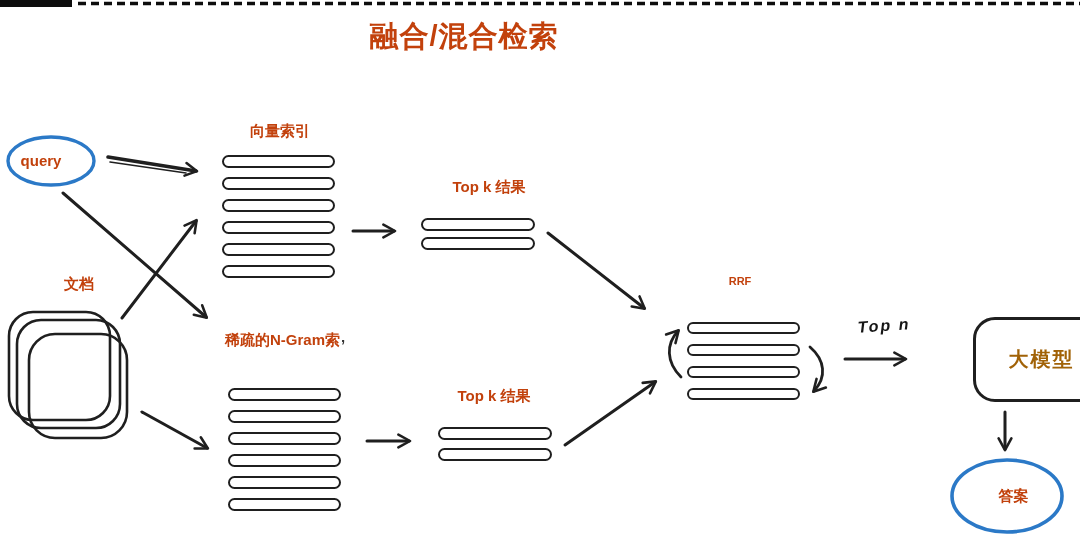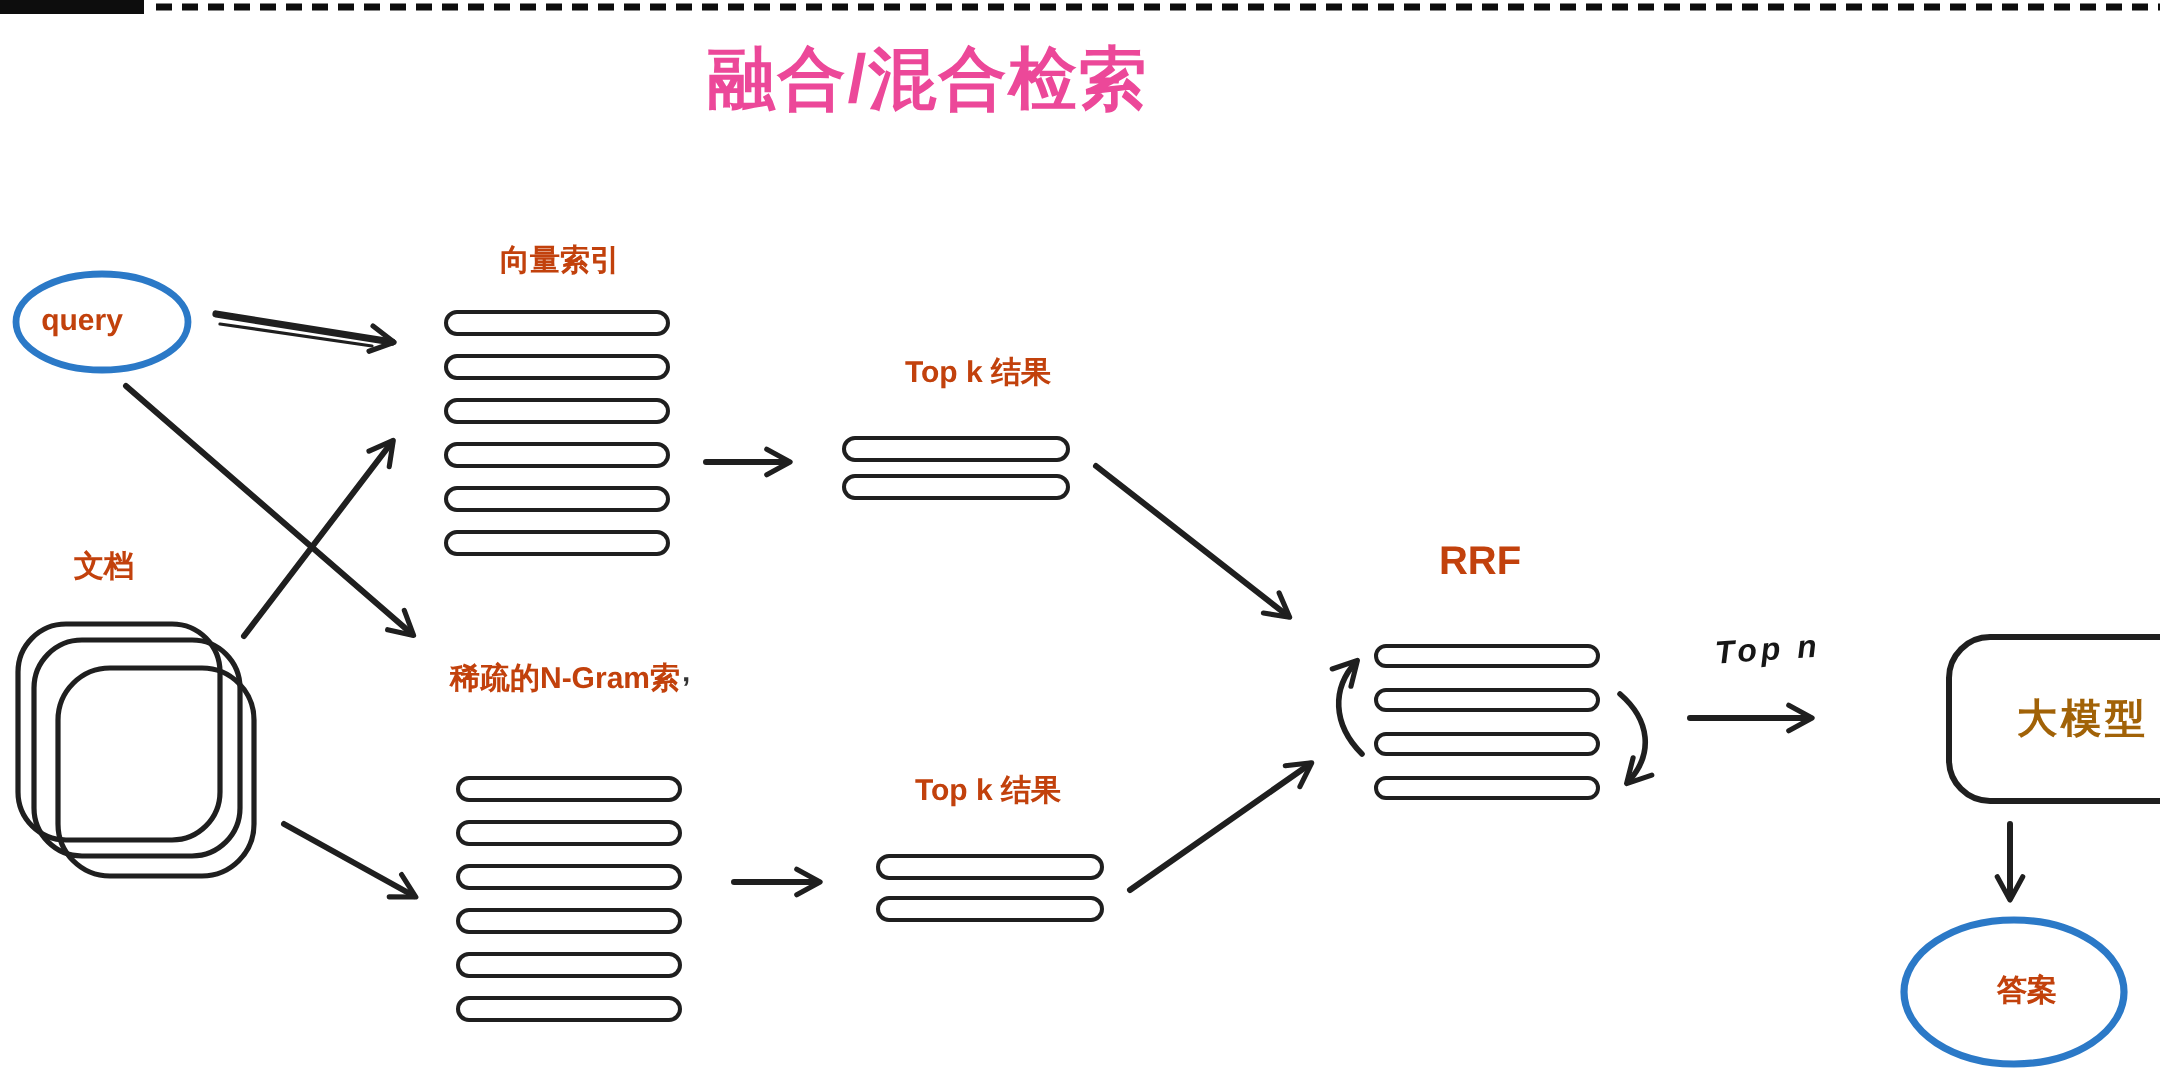--- a/index.html
+++ b/index.html
@@ -3,21 +3,21 @@
 <meta charset="utf-8">
 <style>
   html,body{margin:0;padding:0;background:#ffffff;}
   .canvas{
     position:relative;width:1080px;height:543px;background:#ffffff;
     font-family:"Liberation Sans","DejaVu Sans",sans-serif;color:#151515;overflow:hidden;
   }
   .layer{position:absolute;left:0;top:0;width:1080px;height:543px;}
   .title{
     position:absolute;left:0;top:17px;width:928px;text-align:center;
-    font-size:34px;font-weight:700;letter-spacing:1px;color:#ec4899;
+    font-size:29px;font-weight:700;letter-spacing:1px;color:#c2410c;
   }
   .lbl{position:absolute;text-align:center;font-size:15px;font-weight:700;color:#c2410c;line-height:17px;}
   .lbl.reg{font-weight:600;}
   .stack{position:absolute;display:flex;flex-direction:column;}
   .bar{
     box-sizing:border-box;width:100%;height:13px;background:#fff;
     border:2.5px solid #1f1f1f;border-radius:7px;
   }
   .gap9{gap:9px;} .gap6{gap:6px;} .gap8{gap:8px;} .gap10{gap:10px;}
   .rrf-stack .bar{height:12px;}
@@ -72,34 +72,34 @@
       <line x1="1005" y1="412" x2="1005" y2="449" marker-end="url(#ah)"></line>
       <path d="M 681 377 C 666 362 666 344 678 331" marker-end="url(#ah)" stroke-width="2.8"></path>
       <path d="M 810 347 C 825 360 827 377 814 391" marker-end="url(#ah)" stroke-width="2.8"></path>
     </g>
   </svg>
 
   <div class="title">融合/混合检索</div>
 
   <div class="lbl reg" style="left:8px;top:152px;width:66px;">query</div>
 
-  <div class="lbl" style="left:17px;top:275px;width:70px;">文档</div>
+  <div class="lbl" style="left:44px;top:275px;width:70px;">文档</div>
 
   <div class="lbl" style="left:210px;top:122px;width:140px;">向量索引</div>
 
   <div class="lbl" style="left:205px;top:331px;width:155px;">
     <div>稀疏的N-Gram索</div>
   </div>
   <div class="stray">’</div>
 
   <div class="lbl" style="left:424px;top:178px;width:130px;">Top k 结果</div>
 
   <div class="lbl" style="left:429px;top:387px;width:130px;">Top k 结果</div>
 
-  <div class="lbl" style="left:680px;top:273px;width:120px;font-size:20px;">RRF</div>
+  <div class="lbl" style="left:680px;top:273px;width:120px;font-size:11px;">RRF</div>
 
   <div class="topn">Top n</div>
 
   <div class="stack gap9" style="left:222px;top:155px;width:113px;">
     <div class="bar"></div>
   <div class="bar"></div>
       <div class="bar"></div>
       <div class="bar"></div>
       <div class="bar"></div>
       <div class="bar"></div>

